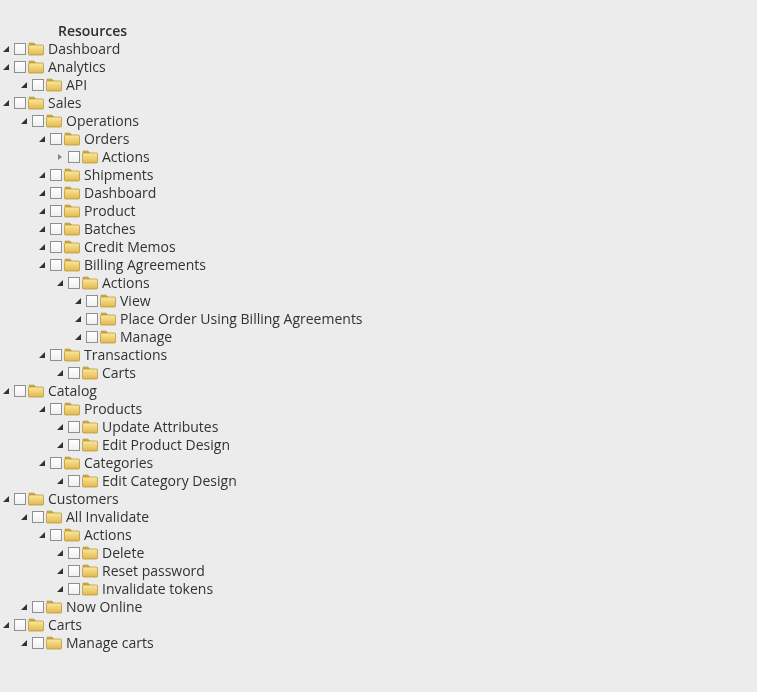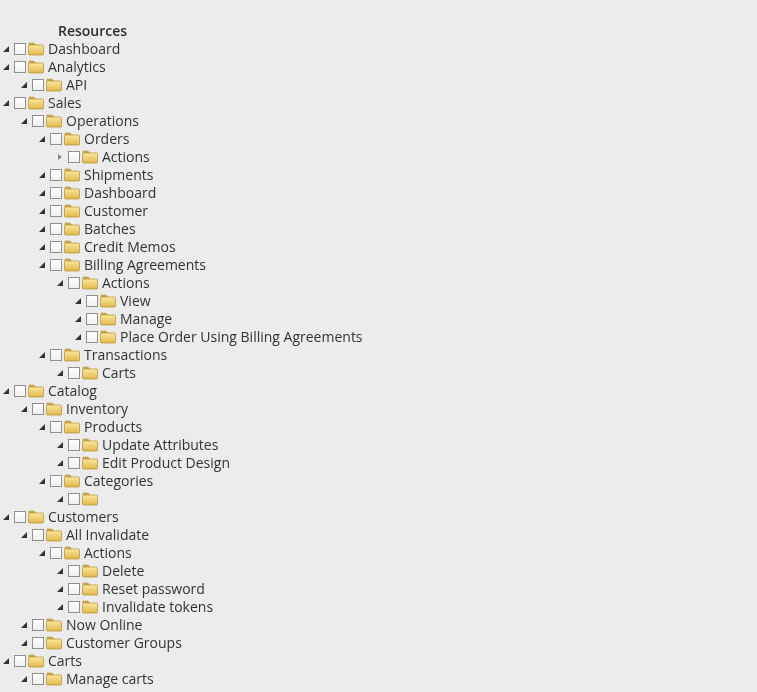--- a/index.html
+++ b/index.html
@@ -319,21 +319,21 @@
                       <defs>
                         <linearGradient id="fg" x1="0" y1="0" x2="0" y2="1">
                           <stop offset="0%" stop-color="#fbe79a"></stop>
                           <stop offset="100%" stop-color="#e1b94e"></stop>
                         </linearGradient>
                       </defs>
                       <path d="M1 3 L1 1 L6 1 L7.5 3 Z" fill="#d6b24a" stroke="#a9862a" stroke-width="0.5"></path>
                       <rect x="0.5" y="3" width="15" height="10" rx="1" fill="url(#fg)" stroke="#b48f2f" stroke-width="0.7"></rect>
                     </svg>
                   </span>
-                  <span class="label">Customer</span>
+                  <span class="label">Product</span>
                 </div>
                 <ul></ul>
               </li>
               <li class="node">
                 <div class="row">
                   <span class="toggle">
                     <svg width="8" height="8">
                       <path d="M1 1 L7 1 L1 7 Z" transform="rotate(180 4 4)" fill="#333"></path>
                     </svg>
                   </span>
@@ -461,21 +461,21 @@
                               <defs>
                                 <linearGradient id="fg" x1="0" y1="0" x2="0" y2="1">
                                   <stop offset="0%" stop-color="#fbe79a"></stop>
                                   <stop offset="100%" stop-color="#e1b94e"></stop>
                                 </linearGradient>
                               </defs>
                               <path d="M1 3 L1 1 L6 1 L7.5 3 Z" fill="#d6b24a" stroke="#a9862a" stroke-width="0.5"></path>
                               <rect x="0.5" y="3" width="15" height="10" rx="1" fill="url(#fg)" stroke="#b48f2f" stroke-width="0.7"></rect>
                             </svg>
                           </span>
-                          <span class="label">Manage</span>
+                          <span class="label">Place Order Using Billing Agreements</span>
                         </div>
                         <ul></ul>
                       </li>
                       <li class="node">
                         <div class="row">
                           <span class="toggle">
                             <svg width="8" height="8">
                               <path d="M1 1 L7 1 L1 7 Z" transform="rotate(180 4 4)" fill="#333"></path>
                             </svg>
                           </span>
@@ -485,21 +485,21 @@
                               <defs>
                                 <linearGradient id="fg" x1="0" y1="0" x2="0" y2="1">
                                   <stop offset="0%" stop-color="#fbe79a"></stop>
                                   <stop offset="100%" stop-color="#e1b94e"></stop>
                                 </linearGradient>
                               </defs>
                               <path d="M1 3 L1 1 L6 1 L7.5 3 Z" fill="#d6b24a" stroke="#a9862a" stroke-width="0.5"></path>
                               <rect x="0.5" y="3" width="15" height="10" rx="1" fill="url(#fg)" stroke="#b48f2f" stroke-width="0.7"></rect>
                             </svg>
                           </span>
-                          <span class="label">Place Order Using Billing Agreements</span>
+                          <span class="label">Manage</span>
                         </div>
                         <ul></ul>
                       </li>
                     </ul>
                   </li>
                 </ul>
               </li>
               <li class="node">
                 <div class="row">
                   <span class="toggle">
@@ -570,41 +570,20 @@
                 </linearGradient>
               </defs>
               <path d="M1 3 L1 1 L6 1 L7.5 3 Z" fill="#d6b24a" stroke="#a9862a" stroke-width="0.5"></path>
               <rect x="0.5" y="3" width="15" height="10" rx="1" fill="url(#fg)" stroke="#b48f2f" stroke-width="0.7"></rect>
             </svg>
           </span>
           <span class="label">Catalog</span>
         </div>
         <ul>
           <li class="node">
-            <div class="row">
-              <span class="toggle">
-                <svg width="8" height="8">
-                  <path d="M1 1 L7 1 L1 7 Z" transform="rotate(180 4 4)" fill="#333"></path>
-                </svg>
-              </span>
-              <span class="checkbox"></span>
-              <span class="folder-icon">
-                <svg width="16" height="14" viewBox="0 0 16 14">
-                  <defs>
-                    <linearGradient id="fg" x1="0" y1="0" x2="0" y2="1">
-                      <stop offset="0%" stop-color="#fbe79a"></stop>
-                      <stop offset="100%" stop-color="#e1b94e"></stop>
-                    </linearGradient>
-                  </defs>
-                  <path d="M1 3 L1 1 L6 1 L7.5 3 Z" fill="#d6b24a" stroke="#a9862a" stroke-width="0.5"></path>
-                  <rect x="0.5" y="3" width="15" height="10" rx="1" fill="url(#fg)" stroke="#b48f2f" stroke-width="0.7"></rect>
-                </svg>
-              </span>
-              <span class="label">Inventory</span>
-            </div>
             <ul>
               <li class="node">
                 <div class="row">
                   <span class="toggle">
                     <svg width="8" height="8">
                       <path d="M1 1 L7 1 L1 7 Z" transform="rotate(180 4 4)" fill="#333"></path>
                     </svg>
                   </span>
                   <span class="checkbox"></span>
                   <span class="folder-icon">
@@ -708,20 +687,21 @@
                           <defs>
                             <linearGradient id="fg" x1="0" y1="0" x2="0" y2="1">
                               <stop offset="0%" stop-color="#fbe79a"></stop>
                               <stop offset="100%" stop-color="#e1b94e"></stop>
                             </linearGradient>
                           </defs>
                           <path d="M1 3 L1 1 L6 1 L7.5 3 Z" fill="#d6b24a" stroke="#a9862a" stroke-width="0.5"></path>
                           <rect x="0.5" y="3" width="15" height="10" rx="1" fill="url(#fg)" stroke="#b48f2f" stroke-width="0.7"></rect>
                         </svg>
                       </span>
+                      <span class="label">Edit Category Design</span>
                     </div>
                     <ul></ul>
                   </li>
                 </ul>
               </li>
             </ul>
           </li>
         </ul>
       </li>
       <li class="node">
@@ -883,44 +863,20 @@
                     <linearGradient id="fg" x1="0" y1="0" x2="0" y2="1">
                       <stop offset="0%" stop-color="#fbe79a"></stop>
                       <stop offset="100%" stop-color="#e1b94e"></stop>
                     </linearGradient>
                   </defs>
                   <path d="M1 3 L1 1 L6 1 L7.5 3 Z" fill="#d6b24a" stroke="#a9862a" stroke-width="0.5"></path>
                   <rect x="0.5" y="3" width="15" height="10" rx="1" fill="url(#fg)" stroke="#b48f2f" stroke-width="0.7"></rect>
                 </svg>
               </span>
               <span class="label">Now Online</span>
-            </div>
-            <ul></ul>
-          </li>
-          <li class="node">
-            <div class="row">
-              <span class="toggle">
-                <svg width="8" height="8">
-                  <path d="M1 1 L7 1 L1 7 Z" transform="rotate(180 4 4)" fill="#333"></path>
-                </svg>
-              </span>
-              <span class="checkbox"></span>
-              <span class="folder-icon">
-                <svg width="16" height="14" viewBox="0 0 16 14">
-                  <defs>
-                    <linearGradient id="fg" x1="0" y1="0" x2="0" y2="1">
-                      <stop offset="0%" stop-color="#fbe79a"></stop>
-                      <stop offset="100%" stop-color="#e1b94e"></stop>
-                    </linearGradient>
-                  </defs>
-                  <path d="M1 3 L1 1 L6 1 L7.5 3 Z" fill="#d6b24a" stroke="#a9862a" stroke-width="0.5"></path>
-                  <rect x="0.5" y="3" width="15" height="10" rx="1" fill="url(#fg)" stroke="#b48f2f" stroke-width="0.7"></rect>
-                </svg>
-              </span>
-              <span class="label">Customer Groups</span>
             </div>
             <ul></ul>
           </li>
         </ul>
       </li>
       <li class="node">
         <div class="row">
           <span class="toggle">
             <svg width="8" height="8">
               <path d="M1 1 L7 1 L1 7 Z" transform="rotate(180 4 4)" fill="#333"></path>

